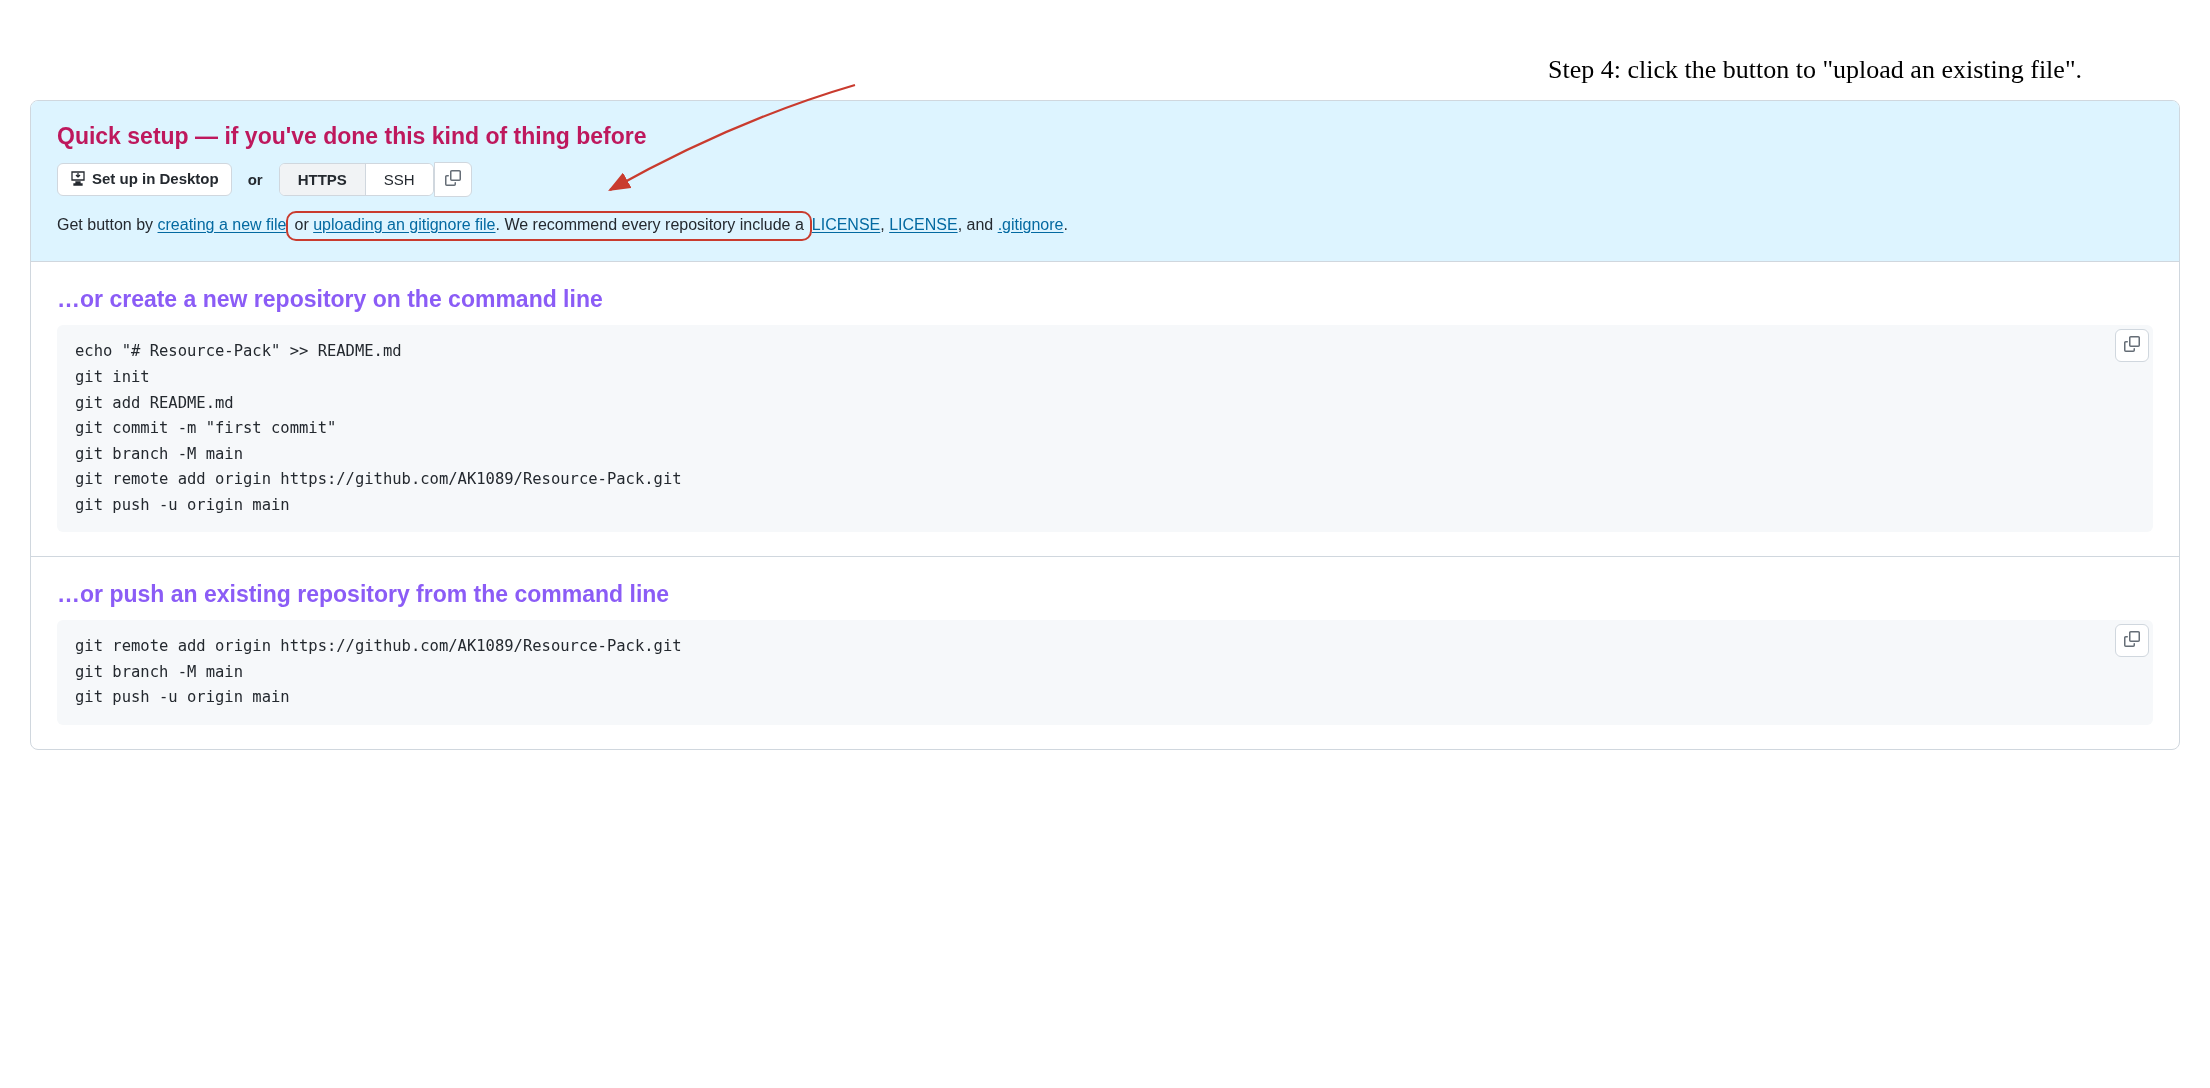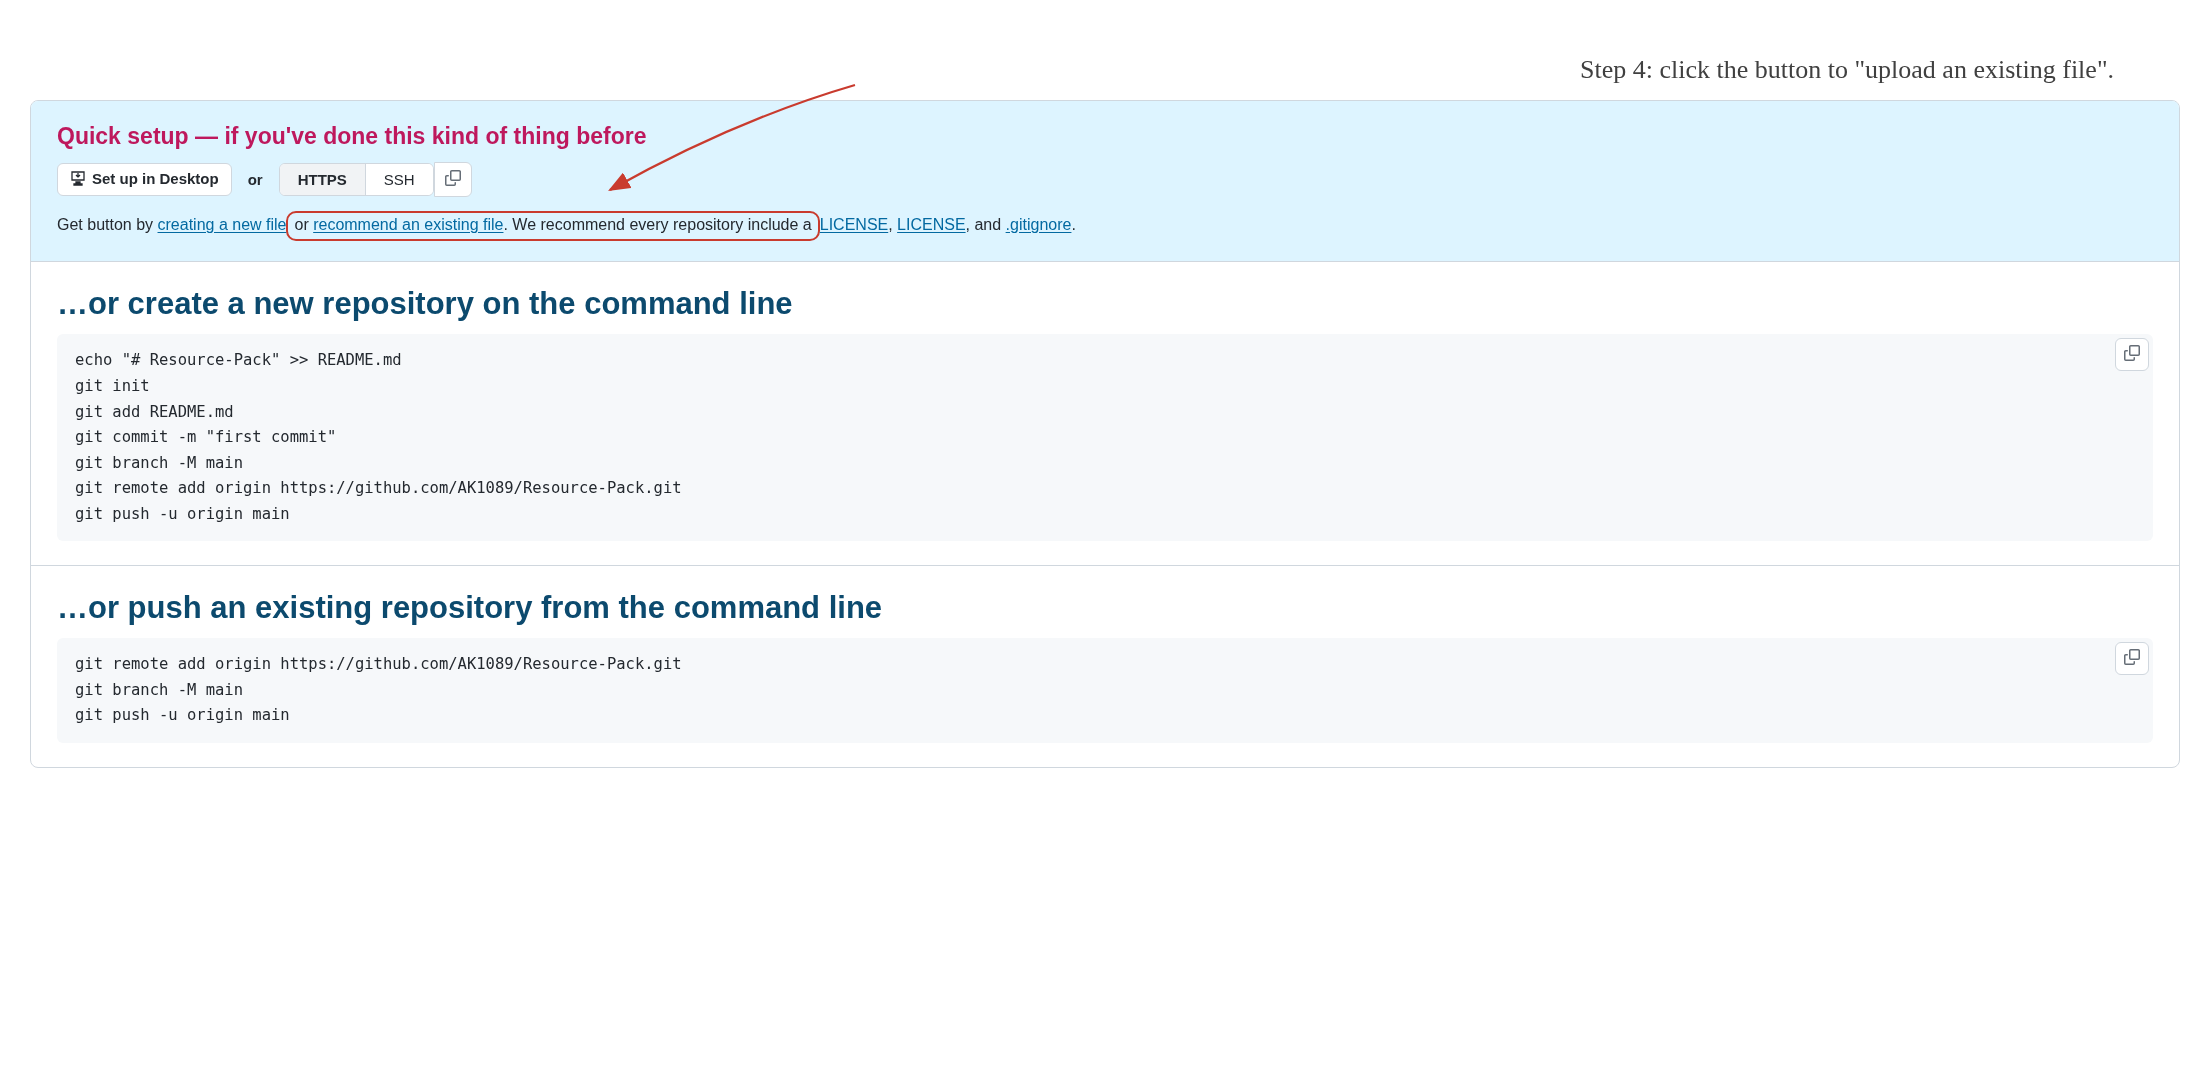--- a/index.html
+++ b/index.html
@@ -7,24 +7,24 @@
       font-family: -apple-system, BlinkMacSystemFont, "Segoe UI", Helvetica, Arial, sans-serif;
       background: #ffffff;
       color: #24292f;
       font-size: 16px;
       padding: 40px 30px;
       position: relative;
     }
     .annotation {
       position: absolute;
       top: 55px;
-      right: 96px;
+      right: 128px;
       font-family: "Comic Sans MS", "Segoe Script", cursive;
       font-size: 26px;
-      color: #404040;
+      color: #000000;
     }
     .arrow-svg {
       position: absolute;
       top: 80px;
       left: 595px;
       width: 280px;
       height: 120px;
       pointer-events: none;
     }
     .panel {
@@ -127,23 +127,23 @@
       padding: 1px 6px 3px;
       display: inline-block;
       line-height: 1.4;
     }
     .section {
       padding: 24px 26px;
       border-bottom: 1px solid #d0d7de;
     }
     .section:last-child { border-bottom: none; }
     .section h2 {
-      font-size: 31px;
-      font-weight: 600;
-      color: #0c4a6e;
+      font-size: 23px;
+      font-weight: 600;
+      color: #8b5cf6;
       margin-bottom: 12px;
     }
     .code-block {
       position: relative;
       background: #f6f8fa;
       border-radius: 6px;
       padding: 14px 18px;
     }
     .code-block pre {
       font-family: ui-monospace, SFMono-Regular, "SF Mono", Menlo, monospace;
@@ -206,21 +206,21 @@
       <button class="copy-btn">
         <span>
           <svg viewBox="0 0 16 16">
               <path d="M0 6.75C0 5.784.784 5 1.75 5h1.5a.75.75 0 0 1 0 1.5h-1.5a.25.25 0 0 0-.25.25v7.5c0 .138.112.25.25.25h7.5a.25.25 0 0 0 .25-.25v-1.5a.75.75 0 0 1 1.5 0v1.5A1.75 1.75 0 0 1 9.25 16h-7.5A1.75 1.75 0 0 1 0 14.25Z M5 1.75C5 .784 5.784 0 6.75 0h7.5C15.216 0 16 .784 16 1.75v7.5A1.75 1.75 0 0 1 14.25 11h-7.5A1.75 1.75 0 0 1 5 9.25Zm1.75-.25a.25.25 0 0 0-.25.25v7.5c0 .138.112.25.25.25h7.5a.25.25 0 0 0 .25-.25v-7.5a.25.25 0 0 0-.25-.25Z"></path>
             </svg>
         </span>
       </button>
     </div>
 
     <p class="helper-text">
-      <span>Get button by </span><a href="#">creating a new file</a><span class="highlight-box"><span> or </span><a href="#">recommend an existing file</a><span>. We recommend every repository include a </span></span><a href="#">LICENSE</a><span>, </span><a href="#">LICENSE</a><span>, and </span><a href="#">.gitignore</a><span>.</span>
+      <span>Get button by </span><a href="#">creating a new file</a><span class="highlight-box"><span> or </span><a href="#">uploading an gitignore file</a><span>. We recommend every repository include a </span></span><a href="#">LICENSE</a><span>, </span><a href="#">LICENSE</a><span>, and </span><a href="#">.gitignore</a><span>.</span>
     </p>
   </div>
 
   <div class="section">
     <h2>…or create a new repository on the command line</h2>
     <div class="code-block">
       <button class="code-copy-btn">
         <span>
           <svg viewBox="0 0 16 16">
               <path d="M0 6.75C0 5.784.784 5 1.75 5h1.5a.75.75 0 0 1 0 1.5h-1.5a.25.25 0 0 0-.25.25v7.5c0 .138.112.25.25.25h7.5a.25.25 0 0 0 .25-.25v-1.5a.75.75 0 0 1 1.5 0v1.5A1.75 1.75 0 0 1 9.25 16h-7.5A1.75 1.75 0 0 1 0 14.25Z M5 1.75C5 .784 5.784 0 6.75 0h7.5C15.216 0 16 .784 16 1.75v7.5A1.75 1.75 0 0 1 14.25 11h-7.5A1.75 1.75 0 0 1 5 9.25Zm1.75-.25a.25.25 0 0 0-.25.25v7.5c0 .138.112.25.25.25h7.5a.25.25 0 0 0 .25-.25v-7.5a.25.25 0 0 0-.25-.25Z"></path>

